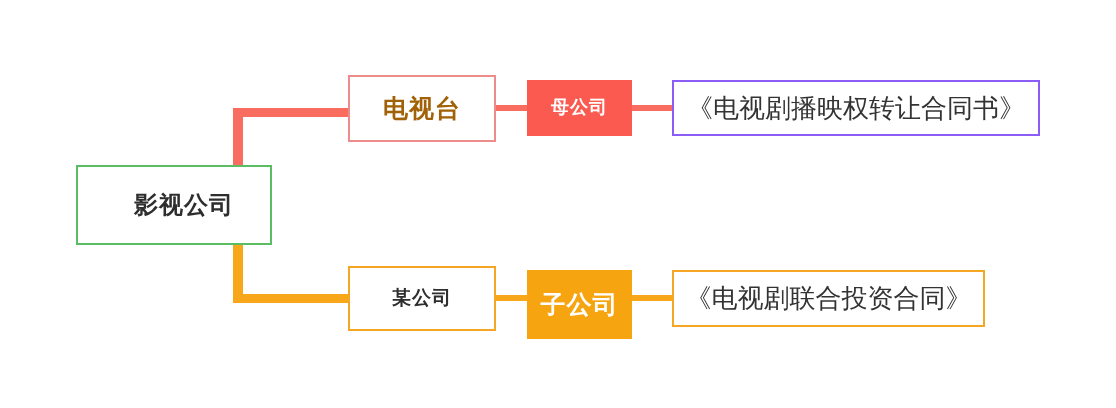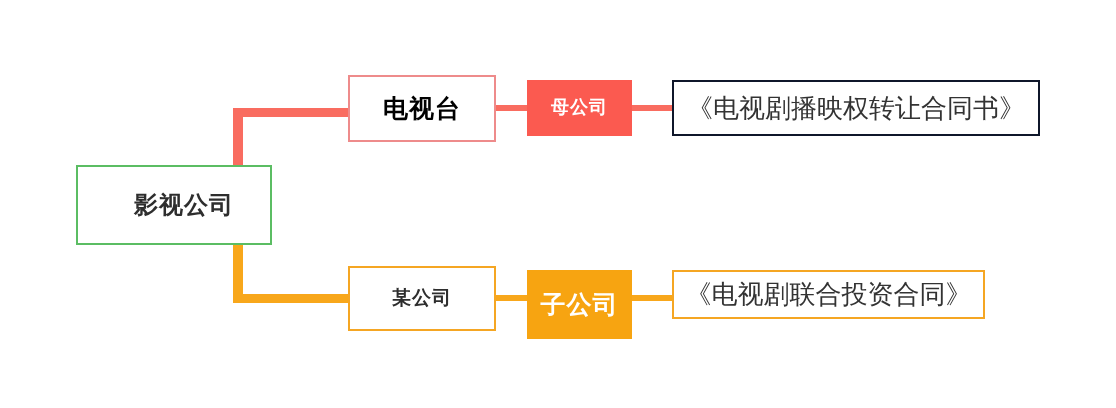--- a/index.html
+++ b/index.html
@@ -51,35 +51,35 @@
     color: #2e2e2e;
     letter-spacing: 1px;
     padding-left: 20px;
   }
 
   
   .node-outline-red {
     border: 2px solid #EE8B8B;
     font-size: 25px;
     font-weight: bold;
-    color: #000000;
+    color: #a16207;
     letter-spacing: 1px;
   }
   
   .node-fill-red {
     background: #FB5A50;
     border: 2px solid #FB5A50;
     font-size: 18px;
     font-weight: bold;
     color: #ffffff;
     letter-spacing: 1px;
   }
   
   .node-doc-red {
-    border: 2px solid #0f172a;
+    border: 2px solid #8b5cf6;
     font-size: 26px;
     font-weight: normal;
     color: #333333;
   }
 
   
   .node-outline-amber {
     border: 2px solid #F5A623;
     font-size: 19px;
     font-weight: bold;
@@ -139,17 +139,17 @@
   </div>
 
   <div class="node node-outline-amber" style="left:348px; top:266px; width:148px; height:65px;">
     <span class="node-label">某公司</span>
   </div>
 
   <div class="node node-fill-amber" style="left:527px; top:270px; width:105px; height:69px;">
     <span class="node-label">子公司</span>
   </div>
 
-  <div class="node node-doc-amber" style="left:672px; top:270px; width:313px; height:49px;">
+  <div class="node node-doc-amber" style="left:672px; top:270px; width:313px; height:57px;">
     <span class="node-label">《电视剧联合投资合同》</span>
   </div>
 
 </div>
 
 </body></html>

